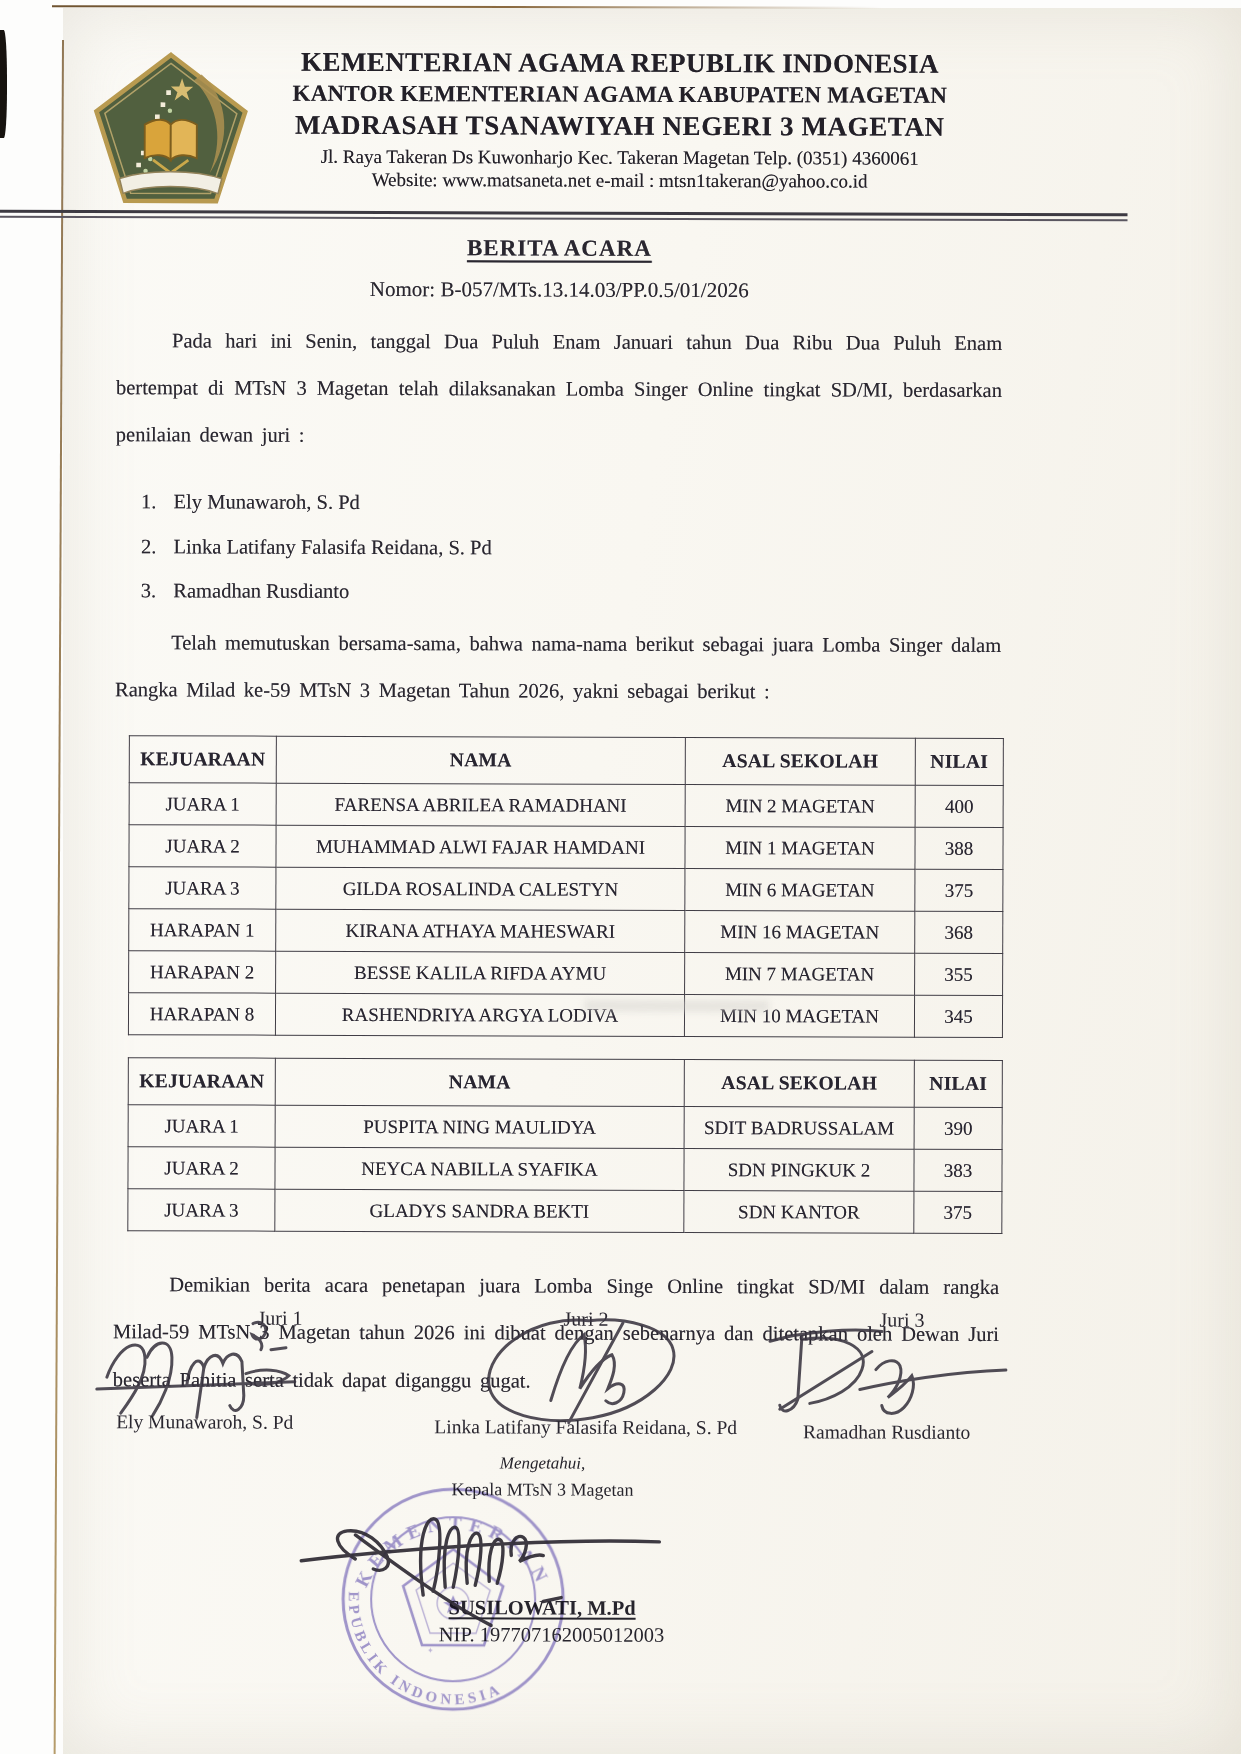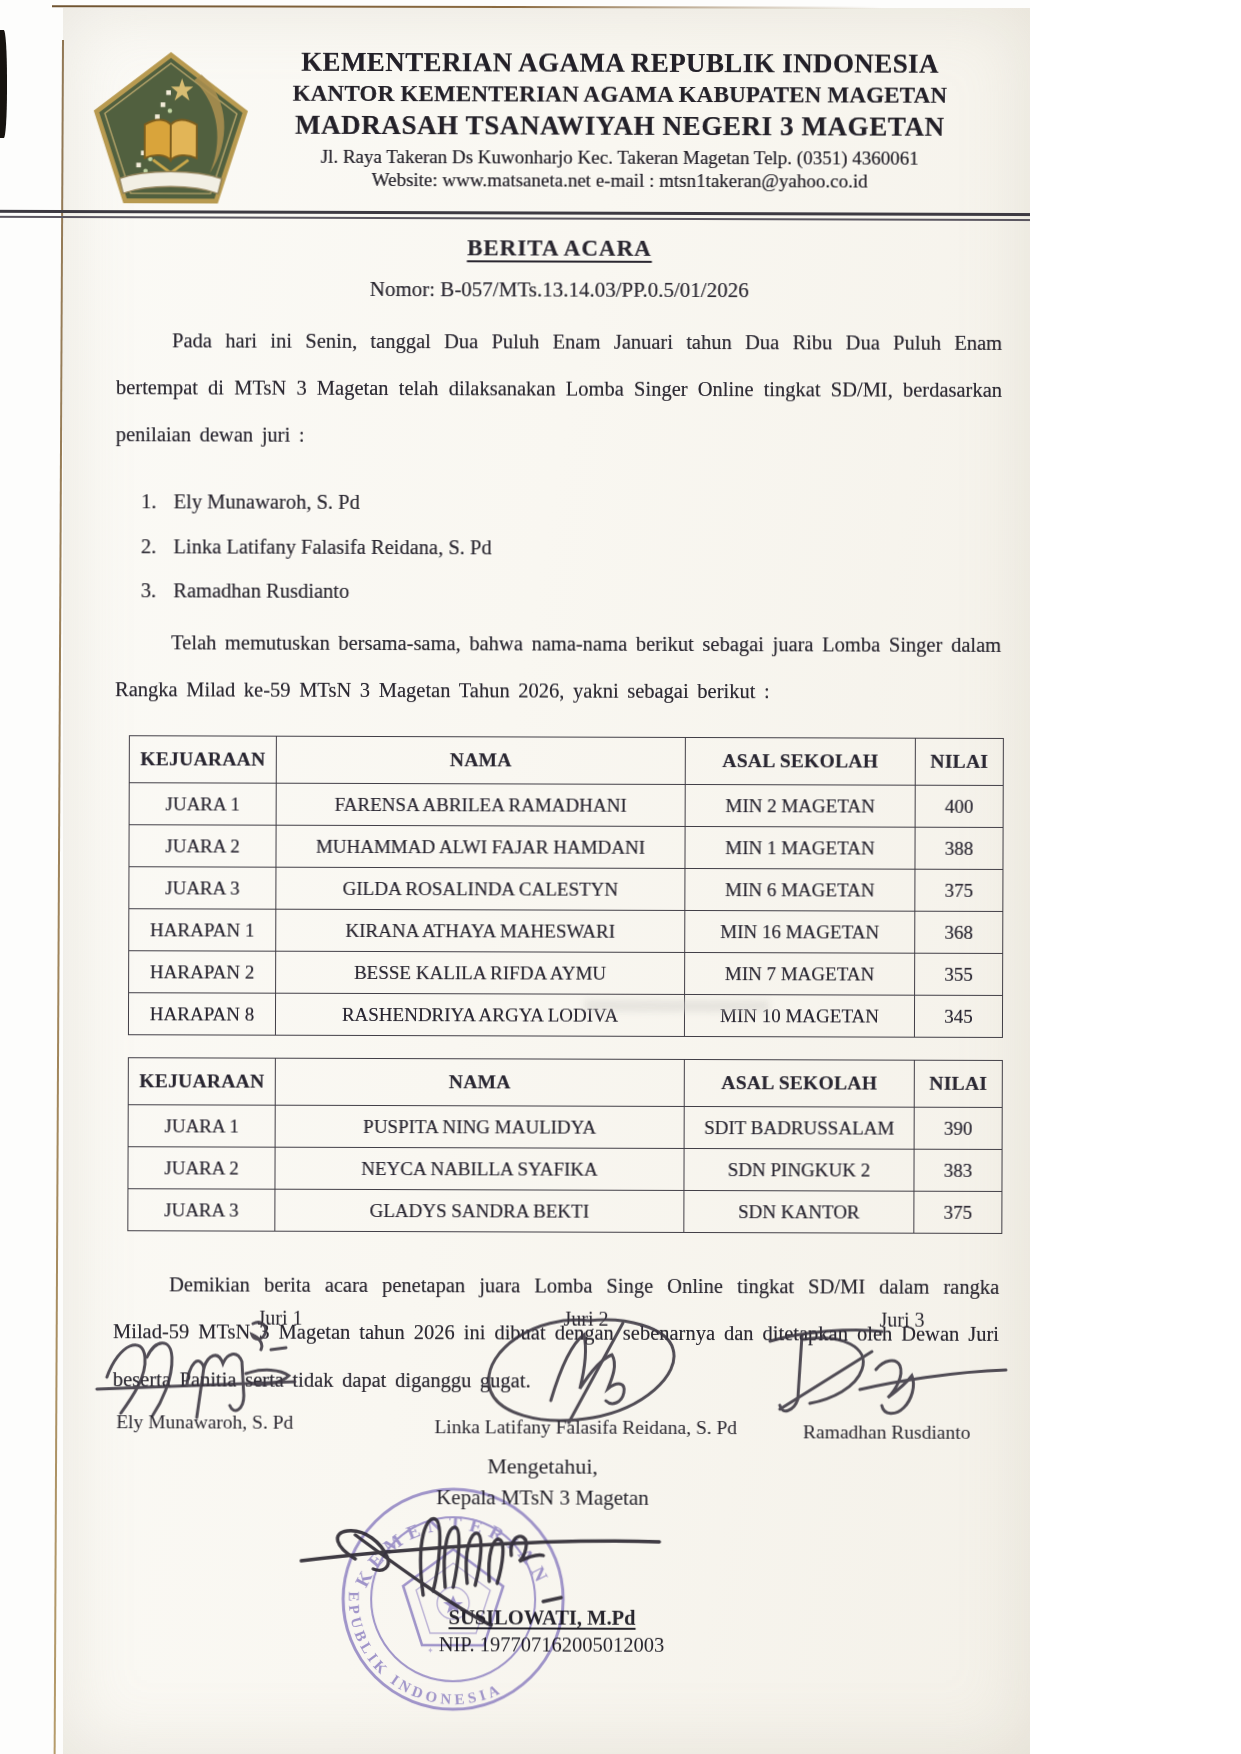--- a/index.html
+++ b/index.html
@@ -1,17 +1,17 @@
 <!DOCTYPE html>
 <html><head>
 <meta charset="utf-8">
 <style>
   html,body{margin:0;padding:0;background:#ffffff;}
   .scan{
-    position:relative;width:1030px;height:1754px;overflow:hidden;
+    position:relative;width:1241px;height:1754px;overflow:hidden;
     background:#fdfdfc;
     font-family:"Liberation Serif","DejaVu Serif",serif;
     color:#26242c;
   }
   .paper{
     position:absolute;left:63px;top:8px;right:0;bottom:0;
     background:linear-gradient(100deg,#fbfaf6 0%,#f9f7f1 45%,#f4f1e9 100%);
     box-shadow:inset 0 0 70px rgba(175,165,140,.22);
   }
   
@@ -80,22 +80,22 @@
   .sb2 .sigsvg{margin-top:-16px;}
   .sb3 .sigsvg{margin-top:-12px;}
   .signame{font-size:19.5px;text-align:center;color:#2a2730;}
   .sb1 .signame{margin-top:-8px;}
   .sb2 .signame{margin-top:-10px;}
   .sb3 .signame{margin-top:2px;}
 
   
   .approval{position:absolute;left:0;top:1452px;width:1178px;text-align:center;}
   .approval .inner{display:inline-block;transform:translateX(-42px);}
-  .mengetahui{font-size:22px;}
-  .jabatan{font-size:21px;margin-top:6px;}
+  .mengetahui{font-size:17px;font-style:italic;}
+  .jabatan{font-size:18px;margin-top:6px;}
   .pname{font-size:20.5px;font-weight:bold;text-decoration:underline;
     text-underline-offset:3px;margin-top:96px;}
   .pnip{font-size:20.5px;margin-top:4px;margin-left:19px;}
   .stamp{position:absolute;left:332px;top:20px;width:252px;height:252px;
     opacity:.82;mix-blend-mode:multiply;filter:blur(.35px);}
   .ksign{position:absolute;left:296px;top:44px;width:380px;height:130px;}
 </style>
 </head>
 <body>
 

